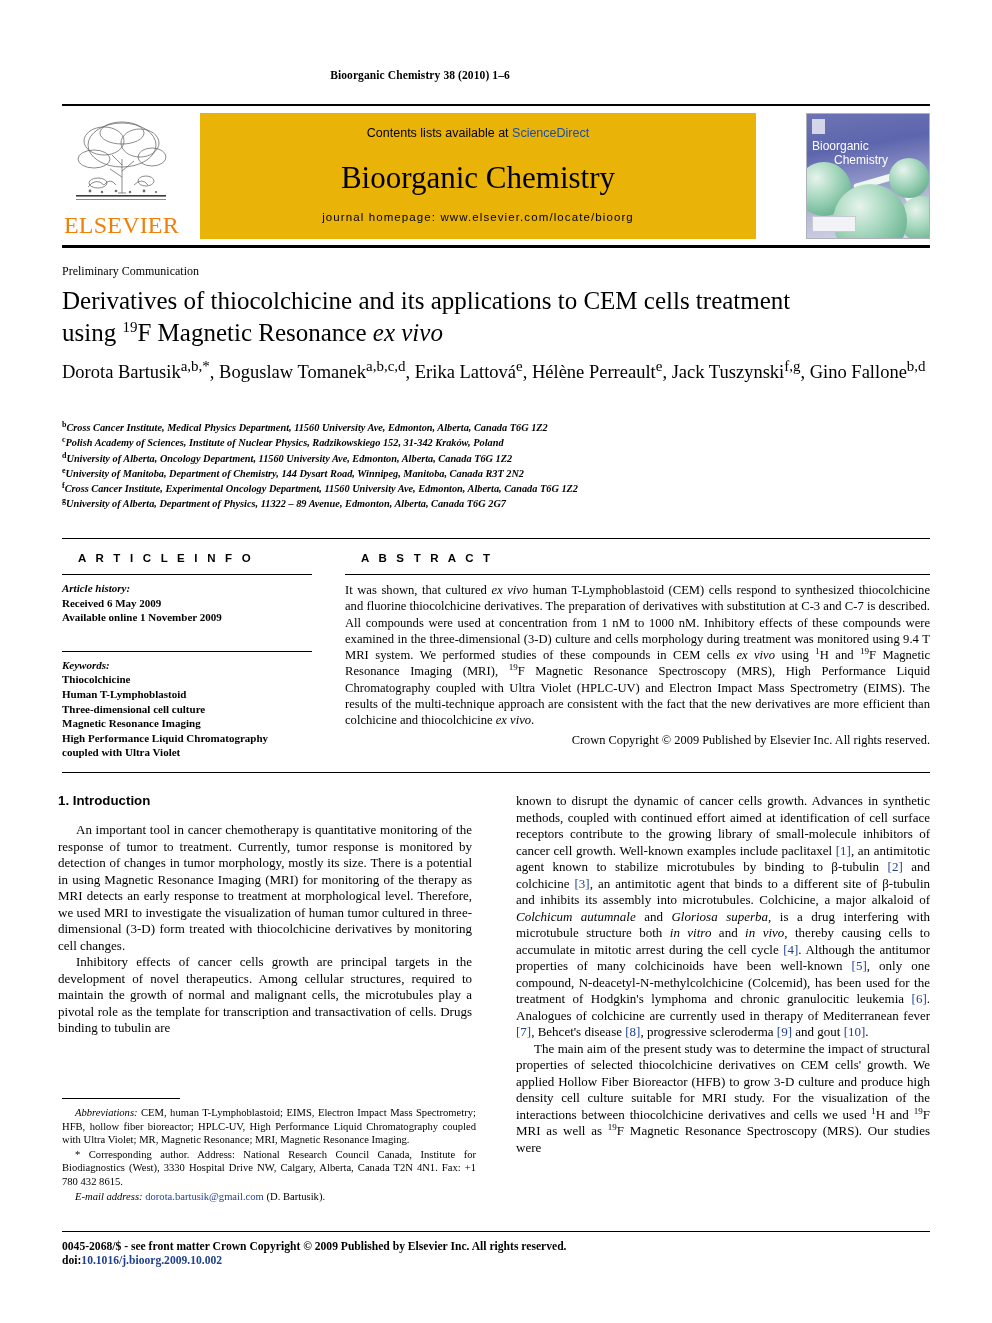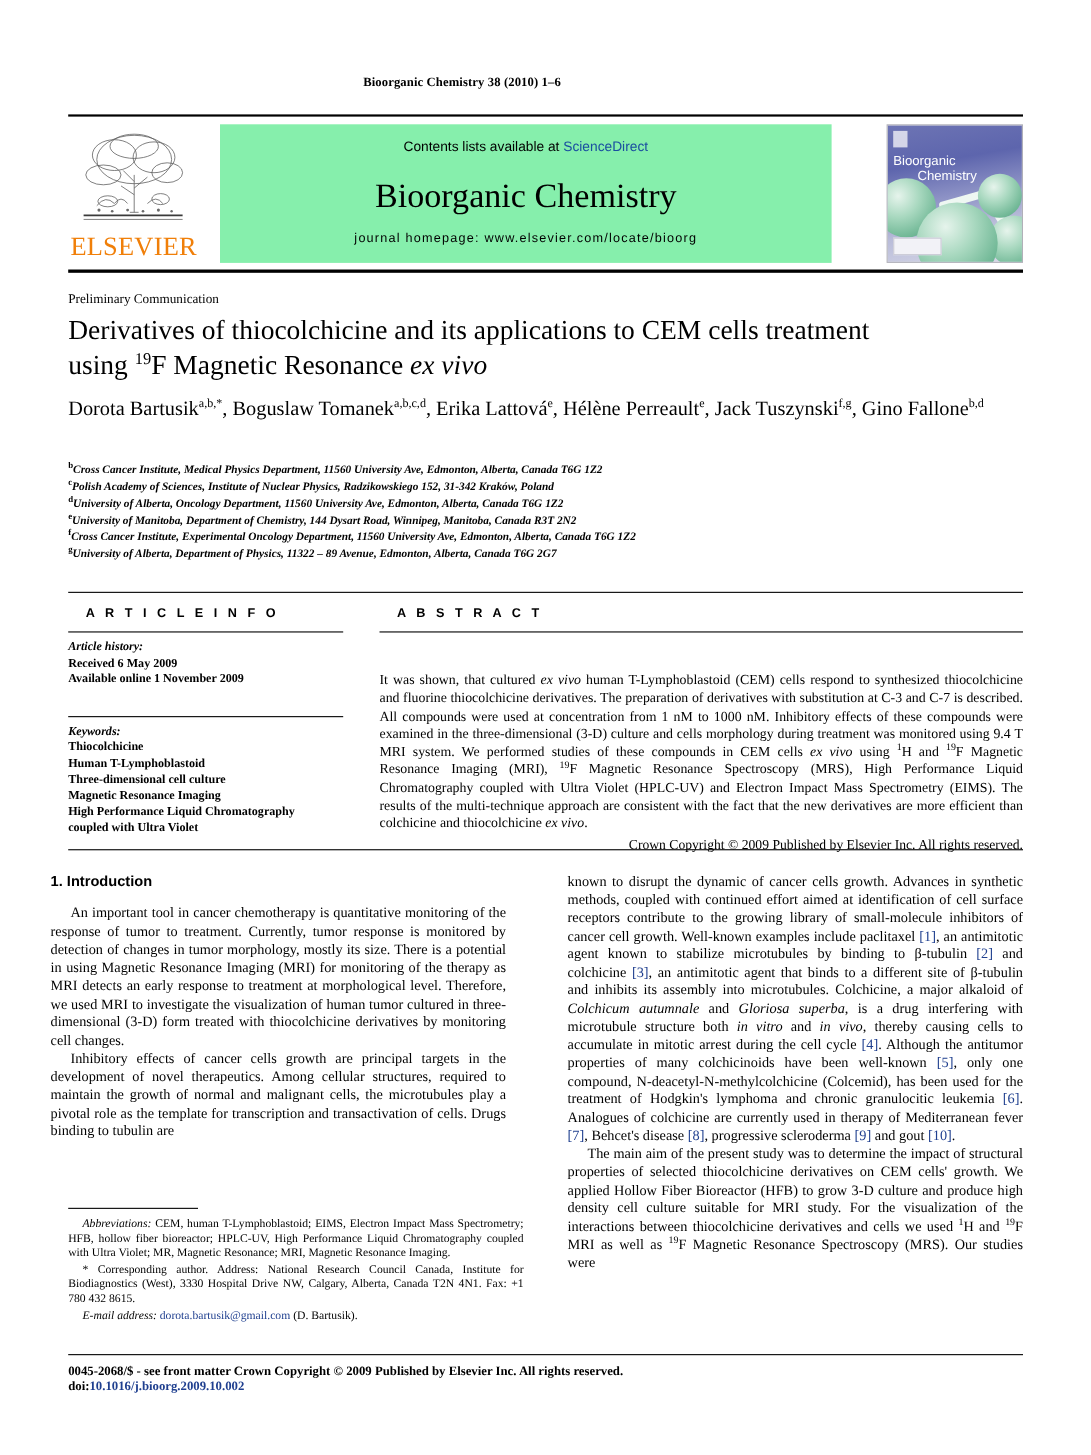--- a/index.html
+++ b/index.html
@@ -68,21 +68,21 @@
     width: 114px;
     text-align: center;
     color: #F07F09;
     font-family: "Liberation Serif", serif;
     font-size: 24px;
     letter-spacing: .2px;
     line-height: 24px;
   }
   .center-band {
     flex: 1 1 auto;
-    background: #86efac;
+    background: #eab308;
     margin-left: 20px;
     margin-right: 6px;
     position: relative;
   }
   .contents-line {
     position: absolute;
     top: 13px; left: 0; width: 100%;
     text-align: center;
     font-family: "Liberation Sans", sans-serif;
     font-size: 12.5px;
@@ -196,21 +196,21 @@
   }
   .art-title i { font-style: italic; }
   .art-title sup { font-size: 15px; vertical-align: super; line-height: 0; }
   .authors {
     position: absolute;
     left: 62px; top: 360px;
     width: 880px;
     font-size: 18.5px;
     line-height: 24px;
   }
-  .authors sup { font-size: 11px; vertical-align: super; line-height: 0; }
+  .authors sup { font-size: 15px; vertical-align: super; line-height: 0; }
   .affiliations {
     position: absolute;
     left: 62px; top: 420px;
     width: 880px;
     font-size: 10.3px;
     line-height: 15.3px;
     font-style: italic;
     font-weight: bold;
   }
   .affiliations div sup {
@@ -254,40 +254,39 @@
     line-height: 14.6px;
     font-weight: bold;
     padding-top: 6px;
   }
   .info-block .lbl { font-style: italic; }
   .abs-body {
     font-size: 12.6px;
     line-height: 16.3px;
     text-align: justify;
     padding-top: 7px;
-    margin-top: 28px;
   }
   .abs-body i { font-style: italic; }
   .abs-body sup { font-size: 9px; vertical-align: super; line-height: 0; }
   .copyline {
     text-align: right;
     font-size: 12.4px;
     padding-top: 4px;
   }
   .sec-rule-bot {
     position: absolute;
     left: 62px; top: 772px;
     width: 868px; height: 1px;
     background: #000;
   }
 
   
   .colL {
     position: absolute;
-    left: 46px; top: 793px;
+    left: 58px; top: 793px;
     width: 414px;
   }
   .colR {
     position: absolute;
     left: 516px; top: 793px;
     width: 414px;
   }
   .h2 {
     font-family: "Liberation Sans", sans-serif;
     font-weight: bold;

